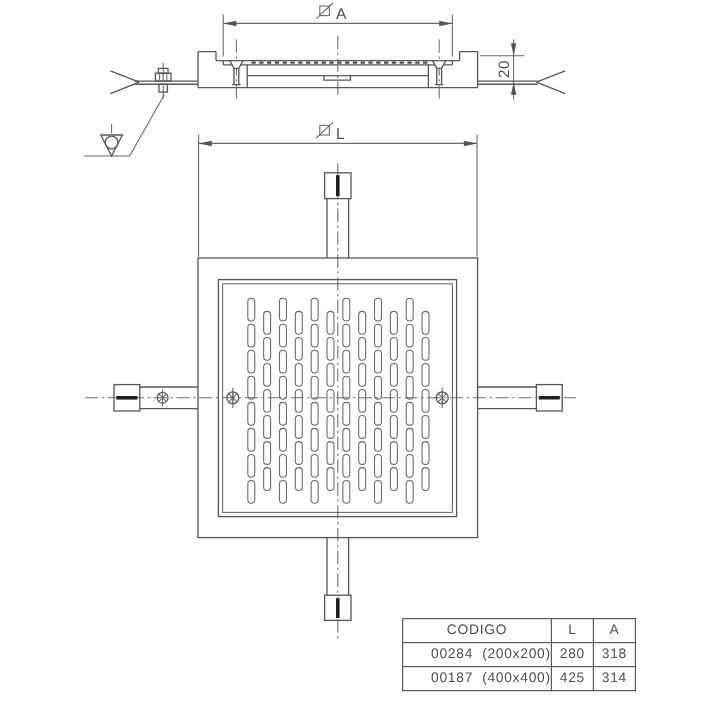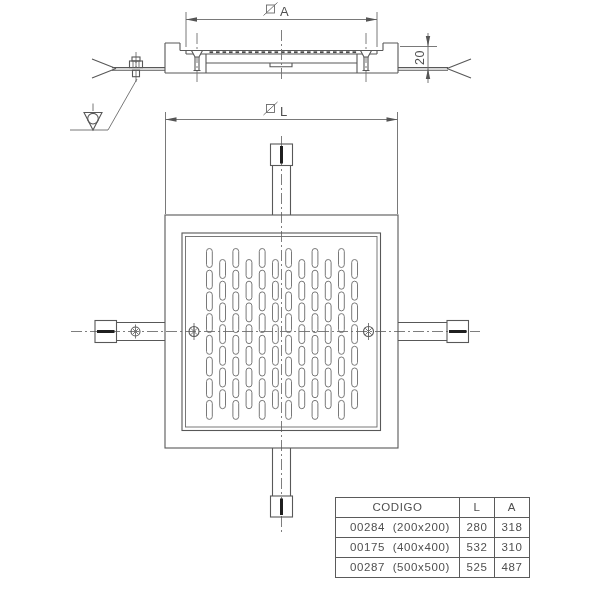--- a/index.html
+++ b/index.html
@@ -6,25 +6,25 @@
   #stage{position:relative;width:603px;height:603px;background:#ffffff;overflow:hidden;
          font-family:"Liberation Sans",sans-serif;}
   #drawing{position:absolute;left:0;top:0;}
   svg text{fill:#4f4f4f;font-family:"Liberation Sans",sans-serif;letter-spacing:.5px;}
   .ln{stroke:#585858;stroke-width:1.1;fill:none;}
   .thin{stroke:#6a6a6a;stroke-width:.9;fill:none;}
   .cl{stroke:#6f6f6f;stroke-width:.9;fill:none;stroke-dasharray:11 3 2 3;}
   .dk{stroke:#1f1f1f;stroke-width:3;fill:none;}
   .arr{fill:#555;stroke:none;}
   .whead{fill:#fff;stroke:#585858;stroke-width:1.1;}
-  #spec-table{position:absolute;left:335px;top:497px;border-collapse:collapse;table-layout:fixed;
+  #spec-table{position:absolute;left:335px;top:515px;border-collapse:collapse;table-layout:fixed;
               font-size:11.5px;color:#4f4f4f;letter-spacing:.6px;}
   #spec-table td,#spec-table th{border:1.3px solid #5a5a5a;height:18.9px;padding:0;
               font-weight:normal;white-space:pre;overflow:hidden;}
-  #spec-table .c-cod{width:118px;text-align:center;padding-left:5px;}
+  #spec-table .c-cod{width:118px;text-align:right;padding-left:5px;}
   #spec-table th.c-cod{text-align:center;padding-left:0;}
   #spec-table .c-l{width:34px;text-align:center;}
   #spec-table .c-a{width:34px;text-align:center;}
 </style>
 </head>
 <body>
 
 <div id="stage">
 
 <svg id="drawing" width="603" height="603" viewBox="0 0 603 603">
@@ -291,25 +291,20 @@
     <th class="c-cod">CODIGO</th>
     <th class="c-l">L</th>
     <th class="c-a">A</th>
   </tr>
   <tr>
     <td class="c-cod">00284  (200x200)</td>
     <td class="c-l">280</td>
     <td class="c-a">318</td>
   </tr>
   <tr>
-    <td class="c-cod">00175  (400x400)</td>
-    <td class="c-l">532</td>
-    <td class="c-a">310</td>
-  </tr>
-  <tr>
-    <td class="c-cod">00287  (500x500)</td>
-    <td class="c-l">525</td>
-    <td class="c-a">487</td>
+    <td class="c-cod">00187  (400x400)</td>
+    <td class="c-l">425</td>
+    <td class="c-a">314</td>
   </tr>
 </tbody>
     </table>
 
 </div>
 
 </body></html>

